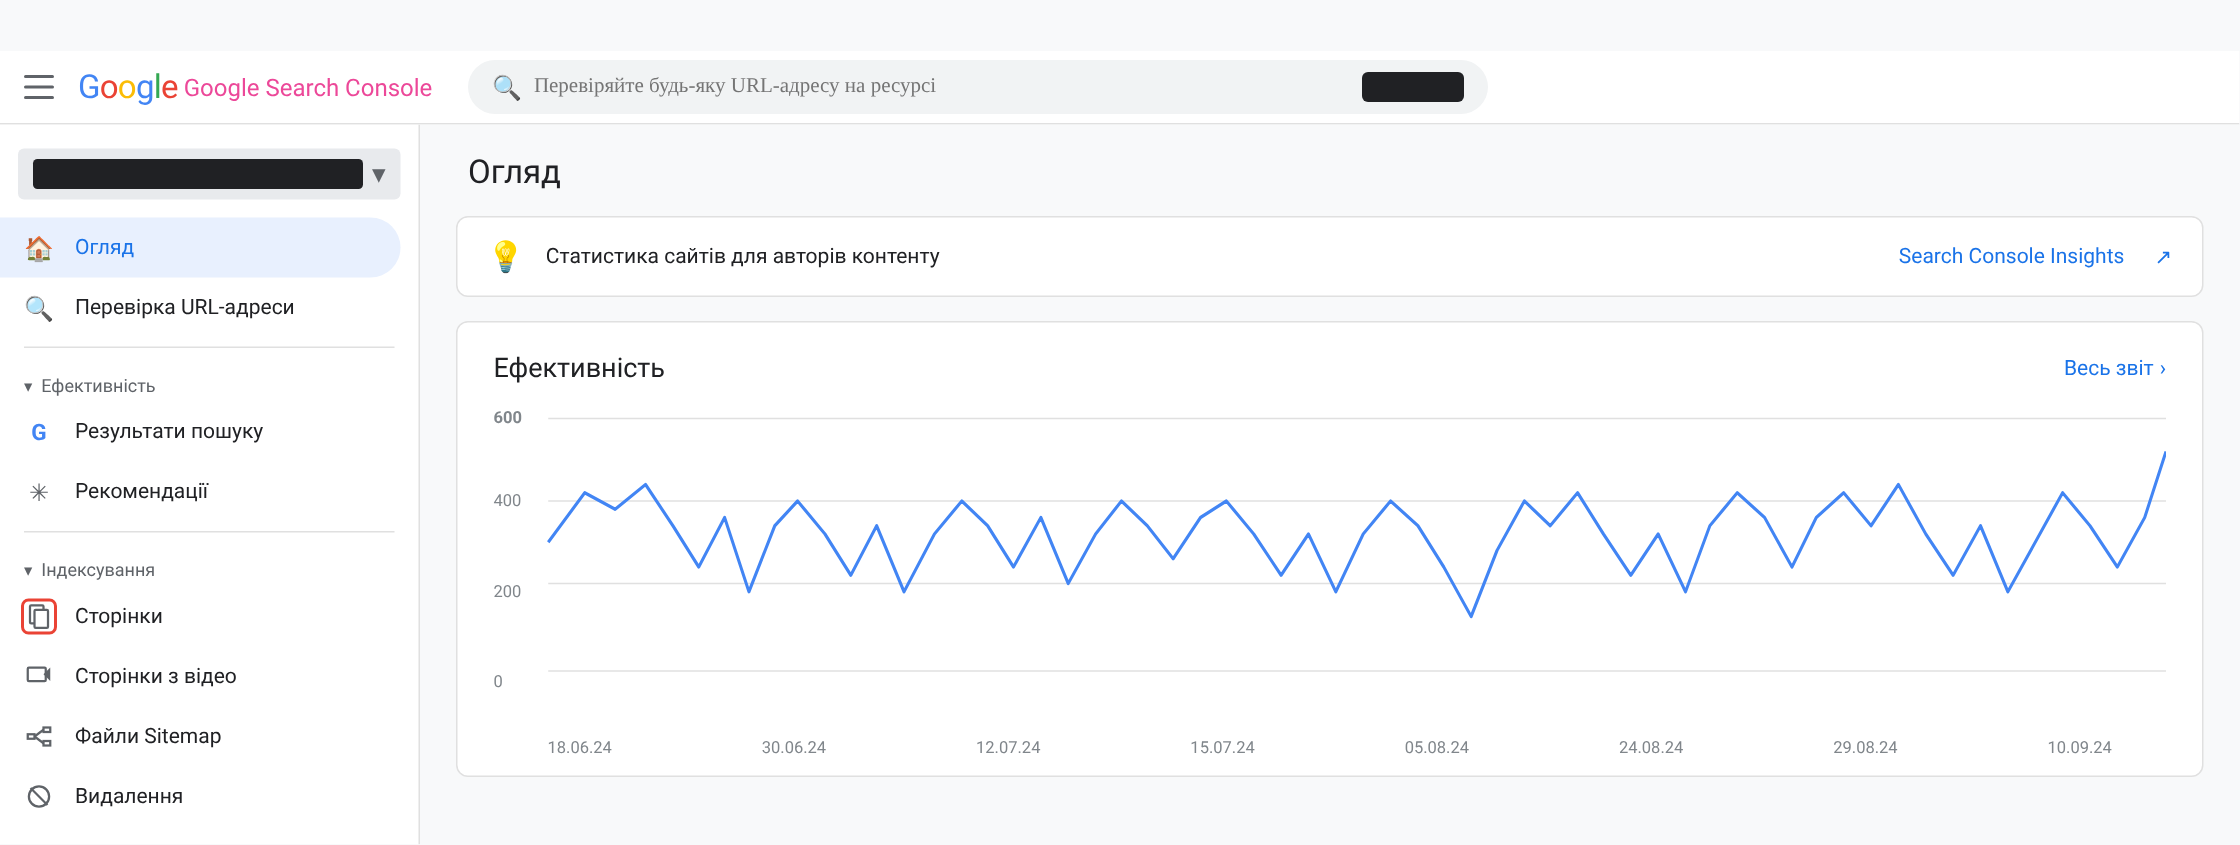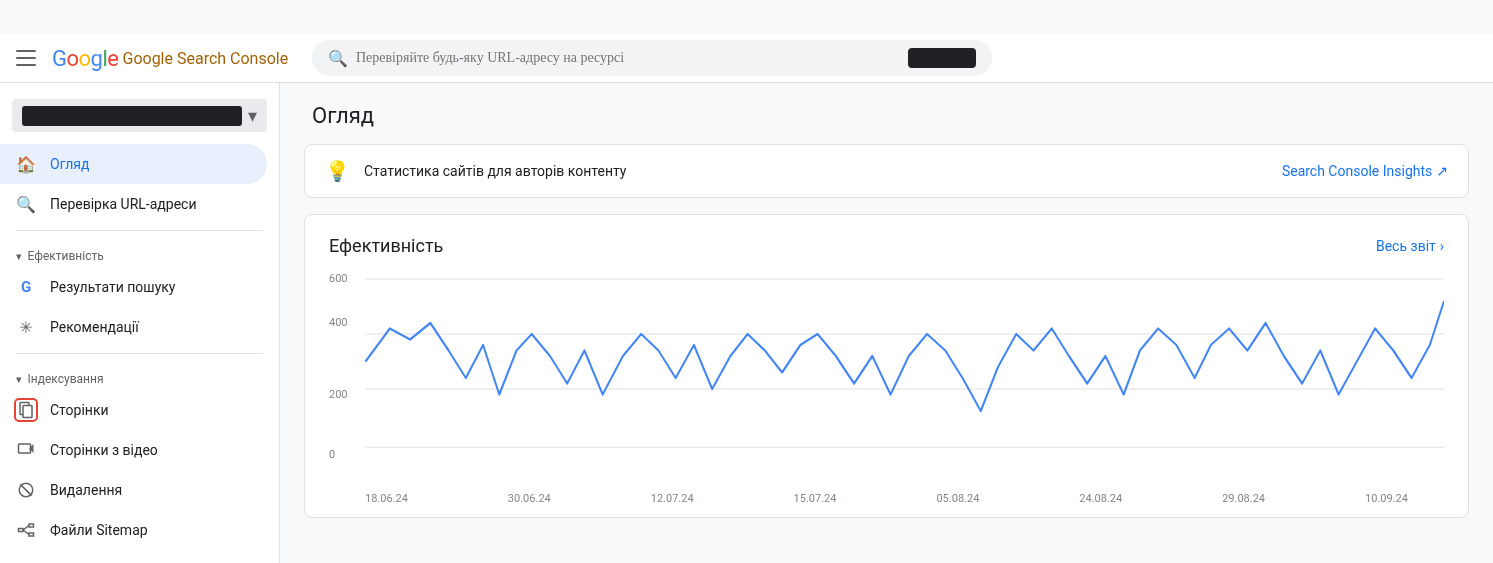--- a/index.html
+++ b/index.html
@@ -35,21 +35,21 @@
       display: flex; align-items: center; gap: 4px;
     }
     .logo-g {
       font-size: 22px; font-weight: 400; letter-spacing: -0.5px;
     }
     .g-blue { color: #4285f4; }
     .g-red { color: #ea4335; }
     .g-yellow { color: #fbbc05; }
     .g-green { color: #34a853; }
     .logo-text {
-      font-size: 16px; color: #a16207; font-weight: 400; white-space: nowrap;
+      font-size: 16px; color: #ec4899; font-weight: 400; white-space: nowrap;
     }
     .search-bar {
       flex: 1;
       max-width: 680px;
       display: flex;
       align-items: center;
       background: #f1f3f4;
       border-radius: 24px;
       padding: 0 16px;
       height: 36px;
@@ -193,21 +193,21 @@
       font-size: 14px;
       color: #202124;
     }
     .insights-link {
       font-size: 14px;
       color: #1a73e8;
       cursor: pointer;
       white-space: nowrap;
       display: flex;
       align-items: flex-start;
-      gap: 4px;
+      gap: 20px;
       text-decoration: none;
     }
     .ext-icon { font-size: 14px; }
 
     
     .chart-card {
       background: #fff;
       margin: 0 24px 16px 24px;
       border-radius: 8px;
       border: 1px solid #e0e0e0;
@@ -340,45 +340,45 @@
     </div>
 
     <div class="nav-item">
       <span class="nav-icon">
         <svg width="18" height="18" viewBox="0 0 24 24" fill="none" stroke="#5f6368" stroke-width="2">
           <rect x="2" y="4" width="16" height="12" rx="1"></rect>
             <polygon points="22,4 22,16 16,10" fill="#5f6368" stroke="none"></polygon>
         </svg>
       </span>
       <span>Сторінки з відео</span>
-    </div>
-
-    <div class="nav-item">
-      <span class="nav-icon">
-        <svg width="18" height="18" viewBox="0 0 24 24" fill="none" stroke="#5f6368" stroke-width="2">
-          <circle cx="12" cy="12" r="9"></circle>
-            <line x1="4.5" y1="4.5" x2="19.5" y2="19.5"></line>
-        </svg>
-      </span>
-      <span>Видалення</span>
     </div>
 
     <div class="nav-item">
       <span class="nav-icon">
         <svg width="18" height="18" viewBox="0 0 24 24" fill="none" stroke="#5f6368" stroke-width="2">
           <rect x="2" y="10" width="6" height="4"></rect>
             <rect x="16" y="4" width="6" height="4"></rect>
             <rect x="16" y="16" width="6" height="4"></rect>
           <line x1="8" y1="12" x2="16" y2="6"></line>
             <line x1="8" y1="12" x2="16" y2="18"></line>
         </svg>
       </span>
       <span>Файли Sitemap</span>
     </div>
 
+    <div class="nav-item">
+      <span class="nav-icon">
+        <svg width="18" height="18" viewBox="0 0 24 24" fill="none" stroke="#5f6368" stroke-width="2">
+          <circle cx="12" cy="12" r="9"></circle>
+            <line x1="4.5" y1="4.5" x2="19.5" y2="19.5"></line>
+        </svg>
+      </span>
+      <span>Видалення</span>
+    </div>
+
   </div>
 
   <div class="content">
 
     <div class="page-title-bar">
       <h1 class="page-title">Огляд</h1>
     </div>
 
     <div class="insights-banner">
       <span class="bulb-icon">💡</span>
@@ -393,22 +393,22 @@
       <div class="chart-header">
         <span class="chart-title">Ефективність</span>
         <a class="chart-link">
           <span>Весь звіт</span>
           <span>›</span>
         </a>
       </div>
 
       <div class="chart-area">
         
-        <span class="y-axis-label" style="top:4px;">600</span>
-        <span class="y-axis-label" style="top:48px;">400</span>
+        <span class="y-axis-label" style="top:4px;font-weight:bold;">600</span>
+        <span class="y-axis-label" style="top:59px;">400</span>
         <span class="y-axis-label" style="top:120px;">200</span>
         <span class="y-axis-label" style="top:180px;">0</span>
 
         <svg class="chart-svg" viewBox="0 0 1100 200" preserveAspectRatio="none">
 
           <line x1="36" y1="10" x2="1100" y2="10" stroke="#e0e0e0" stroke-width="1"></line>
           <line x1="36" y1="60" x2="1100" y2="60" stroke="#e0e0e0" stroke-width="1"></line>
           <line x1="36" y1="110" x2="1100" y2="110" stroke="#e0e0e0" stroke-width="1"></line>
           <line x1="36" y1="163" x2="1100" y2="163" stroke="#e0e0e0" stroke-width="1"></line>
 

